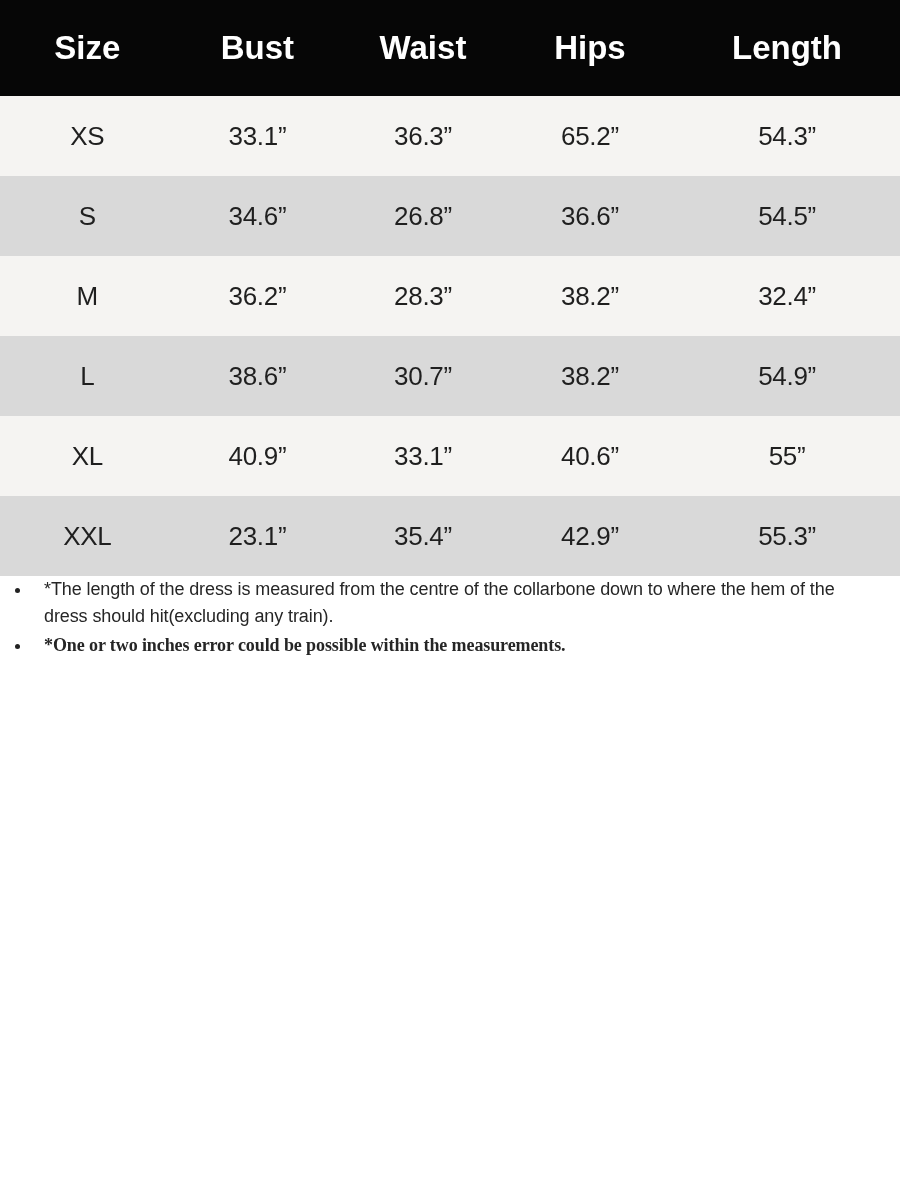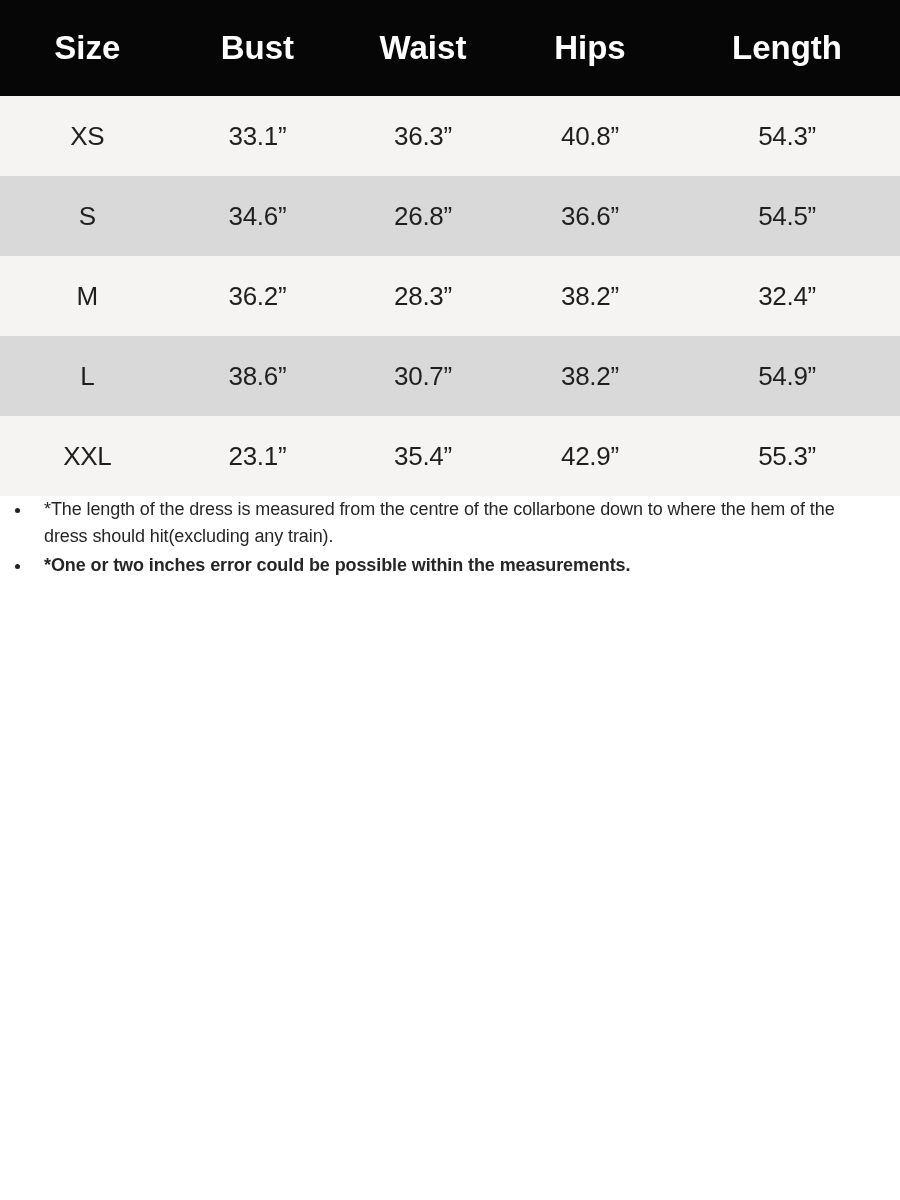--- a/index.html
+++ b/index.html
@@ -60,21 +60,21 @@
     margin-top: 12px;
     margin-right: 24px;
   }
   .note .note-text {
     font-size: 18px;
     line-height: 27px;
     color: #262626;
     max-width: 800px;
     letter-spacing: -0.1px;
   }
-  .note.bold .note-text { font-weight: bold; }
+  .note.bold .note-text { font-weight: bold; font-family: Liberation Serif, serif; }
 </style>
 </head>
 <body>
 
 <table class="size-chart">
   <colgroup>
     <col style="width:19.4%">
     <col style="width:18.4%">
     <col style="width:18.4%">
     <col style="width:18.7%">
@@ -87,21 +87,21 @@
       <th>Waist</th>
       <th>Hips</th>
       <th>Length</th>
     </tr>
   </thead>
   <tbody>
     <tr>
       <td>XS</td>
       <td>33.1”</td>
       <td>36.3”</td>
-      <td>40.8”</td>
+      <td>65.2”</td>
       <td>54.3”</td>
     </tr>
     <tr>
       <td>S</td>
       <td>34.6”</td>
       <td>26.8”</td>
       <td>36.6”</td>
       <td>54.5”</td>
     </tr>
     <tr>
@@ -112,20 +112,27 @@
       <td>32.4”</td>
     </tr>
     <tr>
       <td>L</td>
       <td>38.6”</td>
       <td>30.7”</td>
       <td>38.2”</td>
       <td>54.9”</td>
     </tr>
     <tr>
+      <td>XL</td>
+      <td>40.9”</td>
+      <td>33.1”</td>
+      <td>40.6”</td>
+      <td>55”</td>
+    </tr>
+    <tr>
       <td>XXL</td>
       <td>23.1”</td>
       <td>35.4”</td>
       <td>42.9”</td>
       <td>55.3”</td>
     </tr>
   </tbody>
 </table>
 
 <div class="notes">

